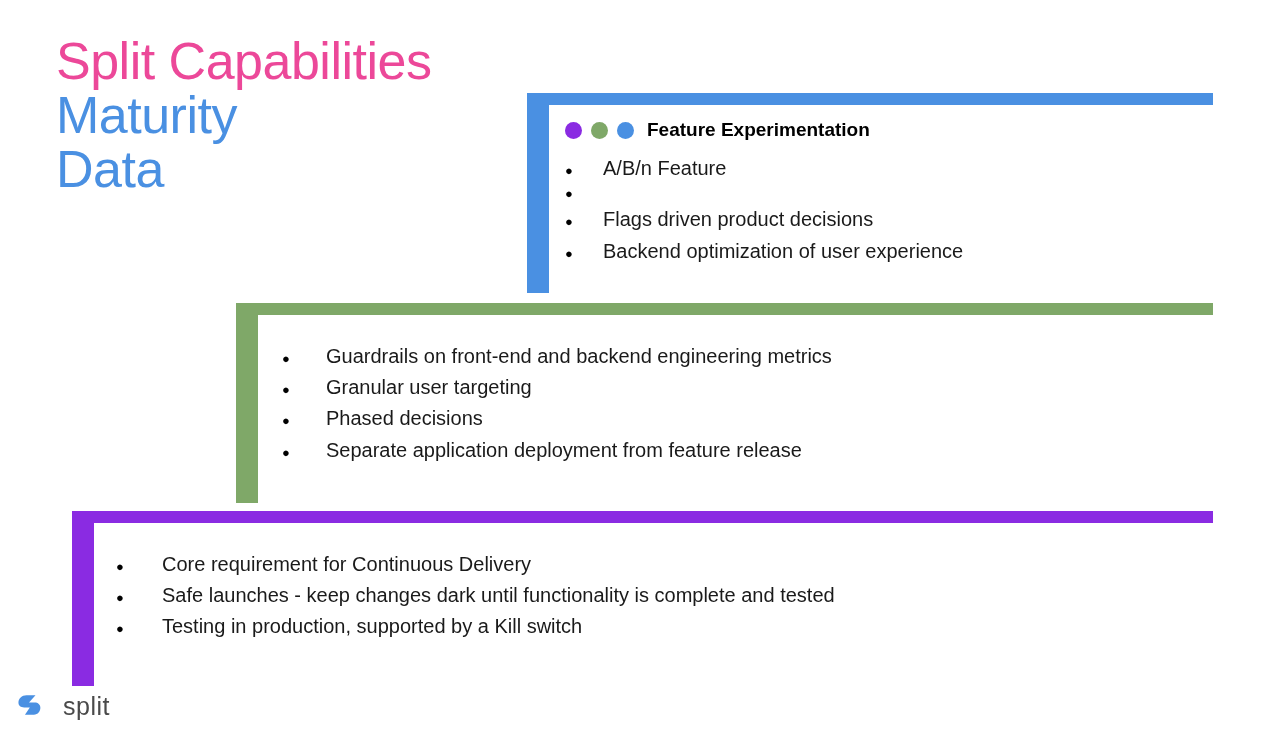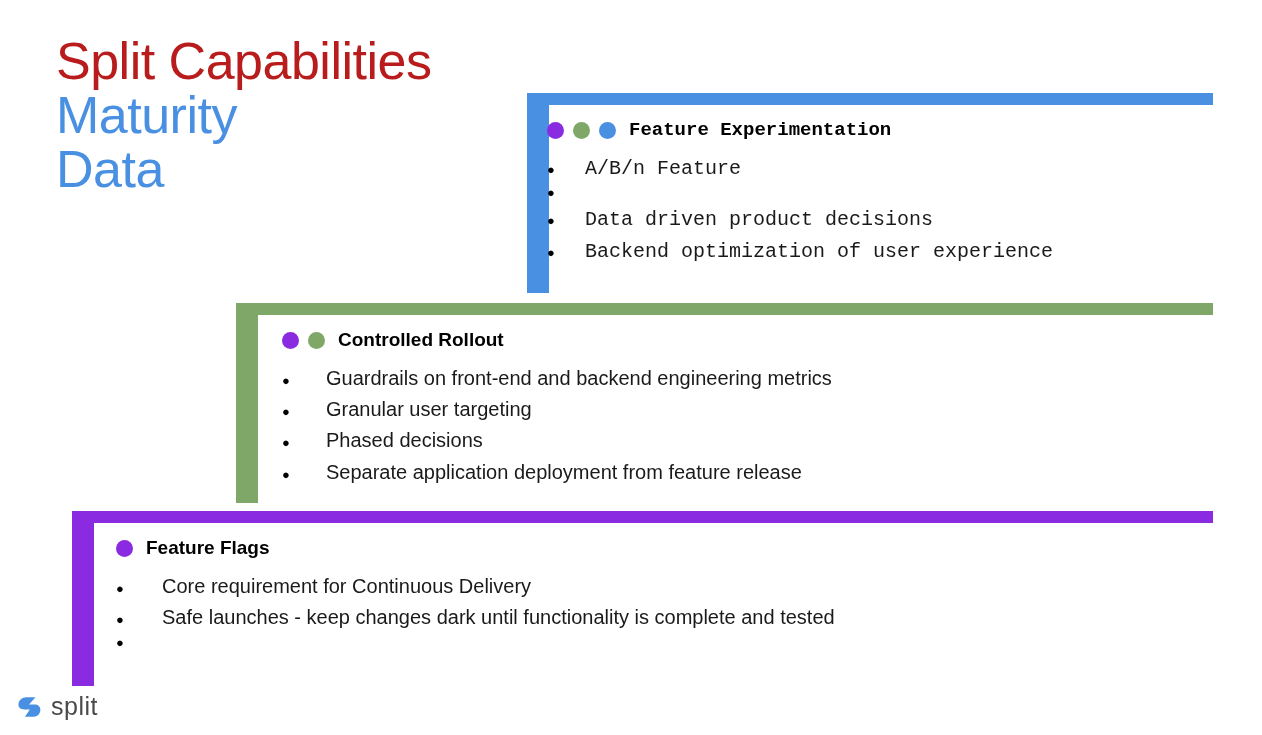--- a/index.html
+++ b/index.html
@@ -17,21 +17,21 @@
 
   
   .title-block {
     position: absolute;
     left: 56px;
     top: 34px;
     line-height: 1.04;
   }
   .title-line-1 {
     font-size: 52px;
-    color: #b91c1c;
+    color: #ec4899;
     font-weight: 400;
     letter-spacing: -0.5px;
   }
   .title-line-2,
   .title-line-3 {
     font-size: 52px;
     color: #4a90e2;
     font-weight: 400;
     letter-spacing: -0.5px;
   }
@@ -117,21 +117,21 @@
 
   
   #tier-experimentation {
     left: 527px;
     top: 93px;
     width: 686px;
     height: 200px;
   }
   #tier-experimentation .bar-top,
   #tier-experimentation .bar-left { background: #4a90e2; }
-  #tier-experimentation .tier-content { left: 20px; top: 26px; font-family: Liberation Mono, monospace; }
+  #tier-experimentation .tier-content { left: 38px; top: 26px; }
   #tier-experimentation ul.bullets li .tick { width: 38px; }
 
   #tier-rollout {
     left: 236px;
     top: 303px;
     width: 977px;
     height: 200px;
   }
   #tier-rollout .bar-top,
   #tier-rollout .bar-left { background: #7fa868; }
@@ -148,22 +148,21 @@
   #tier-flags .bar-left { background: #8a2be2; }
   #tier-flags .tier-content { left: 44px; top: 26px; }
   #tier-flags ul.bullets li .tick { width: 46px; }
 
   
   .logo {
     position: absolute;
     left: 16px;
     bottom: 14px;
     display: flex;
-    align-items: center;
-    gap: 9px;
+    gap: 21px;
   }
   .logo-mark {
     width: 26px;
     height: 26px;
     display: block;
   }
   .logo-text {
     font-size: 25px;
     color: #4a4a4a;
     letter-spacing: 0.5px;
@@ -193,41 +192,36 @@
     <ul class="bullets">
       <li>
         <span class="tick">●</span>
         <span>A/B/n Feature</span>
       </li>
       <li>
         <span class="tick">●</span>
       </li>
       <li>
         <span class="tick">●</span>
-        <span>Data driven product decisions</span>
+        <span>Flags driven product decisions</span>
       </li>
       <li>
         <span class="tick">●</span>
         <span>Backend optimization of user experience</span>
       </li>
     </ul>
   </div>
 </div>
 
 <div class="tier" id="tier-rollout">
   <div class="tier-frame">
     <div class="bar-top"></div>
     <div class="bar-left"></div>
   </div>
   <div class="tier-content">
-    <div class="tier-head">
-      <span class="dot purple"></span>
-      <span class="dot green"></span>
-      <span class="tier-title">Controlled Rollout</span>
-    </div>
     <ul class="bullets">
       <li>
         <span class="tick">●</span>
         <span>Guardrails on front-end and backend engineering metrics</span>
       </li>
       <li>
         <span class="tick">●</span>
         <span>Granular user targeting</span>
       </li>
       <li>
@@ -241,35 +235,32 @@
     </ul>
   </div>
 </div>
 
 <div class="tier" id="tier-flags">
   <div class="tier-frame">
     <div class="bar-top"></div>
     <div class="bar-left"></div>
   </div>
   <div class="tier-content">
-    <div class="tier-head">
-      <span class="dot purple"></span>
-      <span class="tier-title">Feature Flags</span>
-    </div>
     <ul class="bullets">
       <li>
         <span class="tick">●</span>
         <span>Core requirement for Continuous Delivery</span>
       </li>
       <li>
         <span class="tick">●</span>
         <span>Safe launches - keep changes dark until functionality is complete and tested</span>
       </li>
       <li>
         <span class="tick">●</span>
+        <span>Testing in production, supported by a Kill switch</span>
       </li>
     </ul>
   </div>
 </div>
 
 <div class="logo">
   <svg class="logo-mark" viewBox="0 0 32 32">
     <path d="M24 4 L13 4 C7 4 3 8 3 13 C3 17 6 19 10 19 L17 19 L11 28 L22 28 C27 28 30 24 30 19.5 C30 15.5 27 13 23 13 L16 13 Z" fill="#4a90e2"></path>
   </svg>
   <span class="logo-text">split</span>

